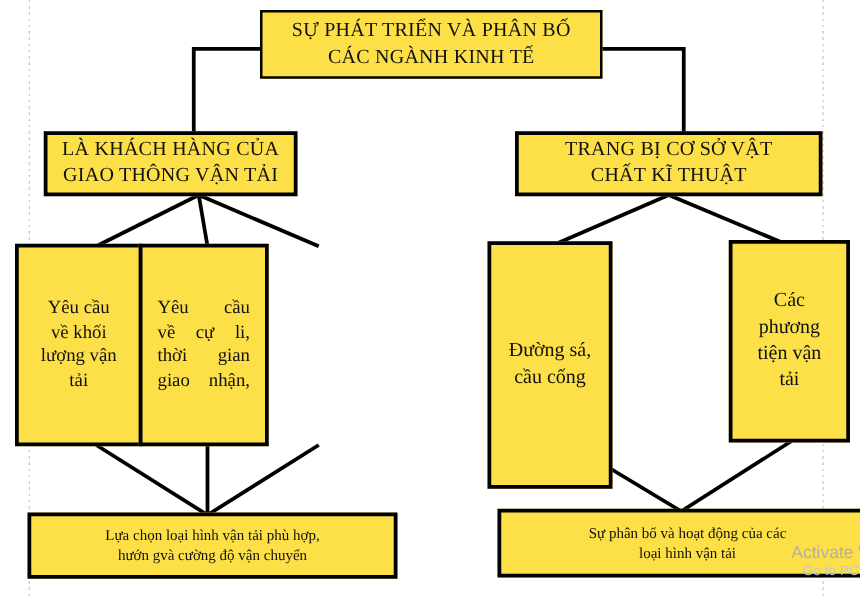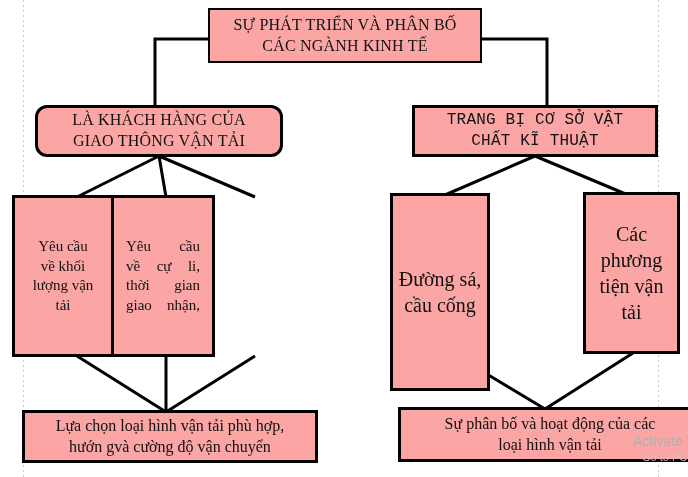--- a/index.html
+++ b/index.html
@@ -10,41 +10,41 @@
     color:#111111;
   }
   .connectors{position:absolute;left:0;top:0;width:688px;height:477px;}
   .guide{
     position:absolute;top:0;bottom:0;width:1px;
     background:repeating-linear-gradient(to bottom,#c9c9c9 0 2px,transparent 2px 5px);
   }
   .guide-left{left:23px;}
   .guide-right{left:658px;}
   .box{
-    position:absolute;background:#fca5a5;border:3px solid #000000;
+    position:absolute;background:#fde047;border:3px solid #000000;
     display:flex;align-items:center;justify-content:center;
     text-align:center;box-sizing:border-box;
   }
   .box-text{white-space:pre-line;line-height:1.3;}
   .caps{font-size:16px;line-height:1.35;letter-spacing:.2px;}
   .top-box{left:208px;top:8px;width:274px;height:55px;border-width:2px;}
-  .left-header{left:35px;top:105px;width:248px;height:52px;border-radius:12px;}
-  .right-header{left:412px;top:105px;width:246px;height:52px;font-family:Liberation Mono, monospace;}
+  .left-header{left:35px;top:105px;width:203px;height:52px;}
+  .right-header{left:412px;top:105px;width:246px;height:52px;}
   .req{top:195px;height:162px;font-size:15px;}
   .req-1{left:12px;width:102px;}
   .req-2{left:111px;width:104px;}
   .req-3{left:212px;width:109px;}
   .just .box-text{text-align:justify;text-align-last:justify;}
   .req-2 .box-text{width:74px;}
   .req-3 .box-text{width:80px;}
-  .infra{font-size:20px;}
+  .infra{font-size:16px;}
   .infra-1{left:390px;top:193px;width:100px;height:198px;}
   .infra-2{left:583px;top:192px;width:97px;height:162px;}
   .infra-2 .box-text{width:72px;}
-  .result{font-size:16px;}
+  .result{font-size:12px;}
   .left-result{left:22px;top:410px;width:296px;height:53px;}
   .right-result{left:398px;top:407px;width:304px;height:55px;text-align:center;}
   .watermark{position:absolute;font-family:"Liberation Sans","DejaVu Sans",sans-serif;}
   .wm-1{left:633px;top:433px;font-size:14px;color:#b0b0b0;white-space:nowrap;}
   .wm-2{left:642px;top:451px;font-size:11px;color:#c6c6c6;white-space:nowrap;}
 </style>
 </head>
 <body>
 
 <div class="page">

